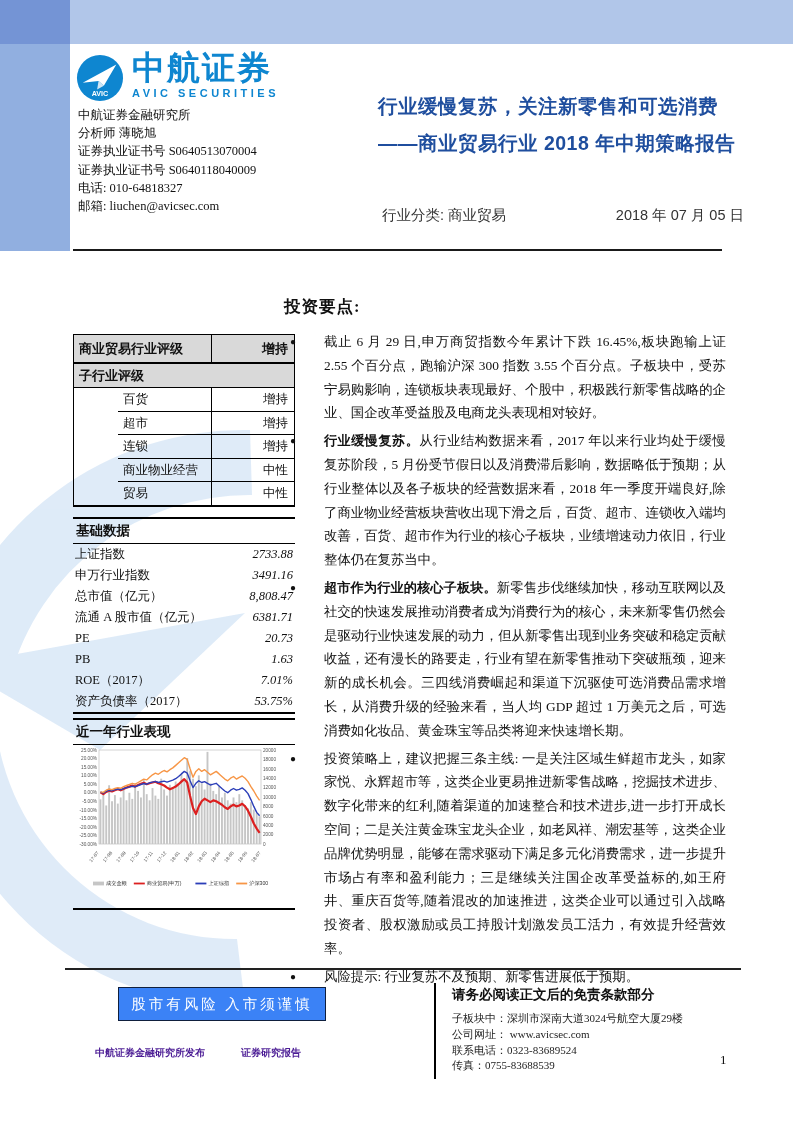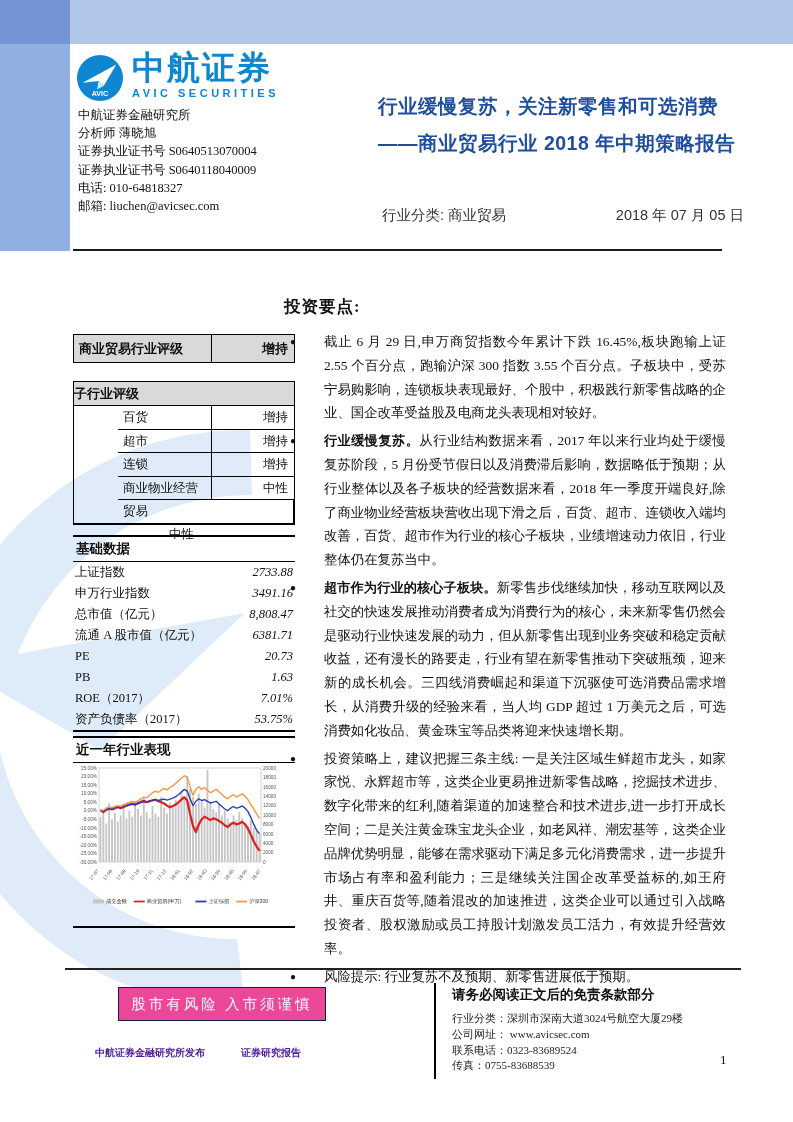--- a/index.html
+++ b/index.html
@@ -22,49 +22,49 @@
   
   .title-block{position:absolute;left:378px;top:88px;width:368px;text-align:left;z-index:2;
                font-family:"Liberation Sans",sans-serif;font-weight:bold;font-size:19.5px;
                line-height:37px;color:#1F4E9E;letter-spacing:.5px;}
   .meta-row{position:absolute;left:382px;top:206px;width:362px;display:flex;justify-content:space-between;
             font-family:"Liberation Sans",sans-serif;font-size:14.5px;color:#333;font-weight:500;z-index:2;}
   .header-rule{position:absolute;left:73px;top:249px;width:649px;height:2px;background:#1a1a1a;z-index:2;}
   
   .sidebar{position:absolute;left:73px;top:334px;width:222px;z-index:2;}
   .rating-table{display:flex;border:1.2px solid #000;background:#D9D9D9;height:27px;line-height:27px;
-                font-family:"Liberation Sans",sans-serif;font-weight:bold;font-size:13px;margin-bottom:18px;}
+                font-family:"Liberation Sans",sans-serif;font-weight:bold;font-size:13px;margin-bottom:0;}
   .rating-table .c1{flex:1;padding-left:5px;border-right:1px solid #000;}
   .rating-table .c2{width:76px;text-align:right;padding-right:6px;}
   .sub-table{border:1px solid #000;border-bottom-width:2px;font-size:12.5px;margin-bottom:10px;}
   .sub-table .thead{background:#D9D9D9;font-family:"Liberation Sans",sans-serif;font-weight:bold;font-size:13px;
-                    height:23px;line-height:23px;border-bottom:1px solid #000;}
+                    height:23px;line-height:23px;padding-left:5px;border-bottom:1px solid #000;}
   .sub-row{display:flex;height:22.5px;line-height:22.5px;border-bottom:1px solid #000;margin-left:44px;}
-  .sub-row:last-child{border-bottom:none;flex-direction:column;}
+  .sub-row:last-child{border-bottom:none;}
   .sub-row .c1{flex:1;padding-left:5px;border-right:1px solid #000;}
   .sub-row .c2{width:76px;text-align:right;padding-right:6px;}
   .side-box{border-top:2px solid #000;border-bottom:2px solid #000;}
   .box-title{font-family:"Liberation Sans",sans-serif;font-weight:bold;font-size:13.5px;
              padding:3px 2px 3px 3px;border-bottom:1.2px solid #000;}
   .kv-row{display:flex;height:21px;line-height:21px;font-size:12.5px;padding:0 2px;}
   .kv-row .k{flex:1;}
   .kv-row .v{text-align:left;font-style:italic;}
   .base-box{margin-bottom:4px;}
   .chart-box{padding-bottom:13px;}
   
   .main{position:absolute;left:284px;top:260px;width:442px;z-index:2;margin-top:36px;}
   .main-title{font-weight:bold;font-size:16.5px;letter-spacing:1px;}
   .bullets{margin-top:12px;}
   .bullet{display:flex;margin-bottom:4px;}
   .bullet .mk{width:34px;font-size:10px;line-height:23.8px;padding-left:6px;}
   .bullet .tx{flex:1;font-size:13.4px;line-height:23.8px;text-align:justify;}
   .bullet .tx b{font-family:"Liberation Sans",sans-serif;font-size:13.2px;}
   
   .footer-rule{position:absolute;left:65px;top:968px;width:676px;height:2px;background:#222;z-index:2;}
-  .risk-box{position:absolute;left:118px;top:987px;width:206px;height:32px;background:#ec4899;border:1px solid #0f1f3d;
+  .risk-box{position:absolute;left:118px;top:987px;width:206px;height:32px;background:#3b82f6;border:1px solid #0f1f3d;
             color:#fff;text-align:center;line-height:32px;font-size:14.5px;letter-spacing:3px;z-index:2;}
   .pub-line{position:absolute;left:95px;top:1046px;font-family:"Liberation Sans",sans-serif;font-weight:bold;
             font-size:10px;color:#4c1d95;z-index:2;}
   .pub-line .gap{display:inline-block;width:36px;}
   .foot-vline{position:absolute;left:434px;top:983px;width:1.5px;height:96px;background:#000;z-index:2;}
   .foot-right{position:absolute;left:452px;top:986px;width:290px;z-index:2;}
   .foot-right .disc{font-family:"Liberation Sans",sans-serif;font-weight:bold;font-size:13.5px;margin-bottom:7px;}
   .foot-right .cl{font-size:11px;line-height:15.8px;color:#222;}
   .page-num{position:absolute;left:720px;top:1052px;font-size:13px;z-index:2;}
 </style>
@@ -331,20 +331,20 @@
   </div>
 
   <div class="footer-rule"></div>
   <div class="risk-box">股市有风险  入市须谨慎</div>
   <div class="pub-line">
     <span>中航证券金融研究所发布</span><span class="gap"></span><span>证券研究报告</span>
   </div>
   <div class="foot-vline"></div>
   <div class="foot-right">
     <div class="disc">请务必阅读正文后的免责条款部分</div>
-    <div class="cl">行业分类：深圳市深南大道3024号航空大厦29楼</div>
+    <div class="cl">子板块中：深圳市深南大道3024号航空大厦29楼</div>
     <div class="cl">公司网址：  www.avicsec.com</div>
     <div class="cl">联系电话：0323-83689524</div>
     <div class="cl">传真：0755-83688539</div>
   </div>
   <div class="page-num">1</div>
 
 </div>
 
 </body></html>

